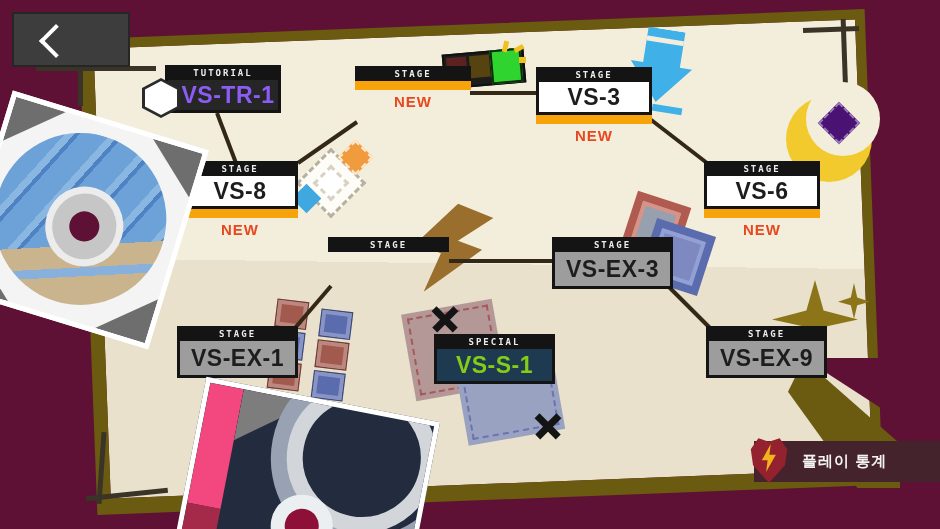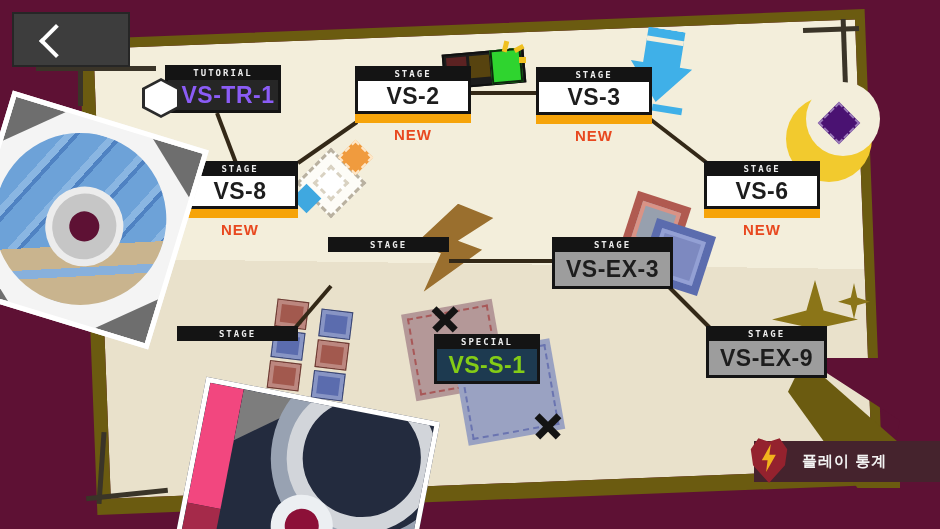--- a/index.html
+++ b/index.html
@@ -31,21 +31,21 @@
   .node .hd{background:#141414;color:#ececec;text-align:center;
     font-family:"DejaVu Sans Mono",monospace;font-size:9px;font-weight:bold;
     letter-spacing:2px;padding:3px 0 2px;}
   .node .bd{border:3px solid #141414;border-top:none;background:#ffffff;color:#1d1d1d;
     text-align:center;height:30px;line-height:30px;font-size:23px;font-weight:bold;letter-spacing:.5px;}
   .node .bar{height:9px;background:#f6a40a;}
   .node .new{color:#e8481f;text-align:center;font-weight:bold;font-size:15px;letter-spacing:1px;margin-top:3px;}
   .node.ex{width:121px;}
   .node.ex .bd{background:#9d9d9d;height:34px;line-height:34px;}
   .node.tutorial .bd{background:#262626;color:#8b5cf6;padding-left:10px;}
-  .node.special{width:106px;}
+  .node.special{width:121px;}
   .node.special .bd{background:#1d3a50;color:#84cc16;height:32px;line-height:32px;}
 
   .hex-badge{position:absolute;left:142px;top:78px;width:38px;height:40px;z-index:41;}
   .hex-badge .h-out{position:absolute;inset:0;background:#2a2a2a;
     clip-path:polygon(50% 0,100% 25%,100% 75%,50% 100%,0 75%,0 25%);}
   .hex-badge .h-in{position:absolute;inset:3px;background:#ffffff;
     clip-path:polygon(50% 0,100% 25%,100% 75%,50% 100%,0 75%,0 25%);}
 
   
   .back-btn{position:absolute;left:12px;top:12px;width:118px;height:55px;background:#3d3d3d;
@@ -280,21 +280,20 @@
     <div class="hd">TUTORIAL</div>
     <div class="bd">VS-TR-1</div>
   </div>
   <div class="hex-badge">
     <div class="h-out"></div>
     <div class="h-in"></div>
   </div>
 
   <div class="node main" style="left:355px;top:66px;">
     <div class="hd">STAGE</div>
-    <div class="bd">VS-2</div>
     <div class="bar"></div>
     <div class="new">NEW</div>
   </div>
 
   <div class="node main" style="left:536px;top:67px;">
     <div class="hd">STAGE</div>
     <div class="bd">VS-3</div>
     <div class="bar"></div>
     <div class="new">NEW</div>
   </div>
@@ -317,20 +316,21 @@
     <div class="hd">STAGE</div>
   </div>
 
   <div class="node ex" style="left:552px;top:237px;">
     <div class="hd">STAGE</div>
     <div class="bd">VS-EX-3</div>
   </div>
 
   <div class="node ex" style="left:177px;top:326px;">
     <div class="hd">STAGE</div>
+    <div class="bd">VS-EX-1</div>
   </div>
 
   <div class="node ex" style="left:706px;top:326px;">
     <div class="hd">STAGE</div>
     <div class="bd">VS-EX-9</div>
   </div>
 
   <div class="node special" style="left:434px;top:334px;">
     <div class="hd">SPECIAL</div>
     <div class="bd">VS-S-1</div>

